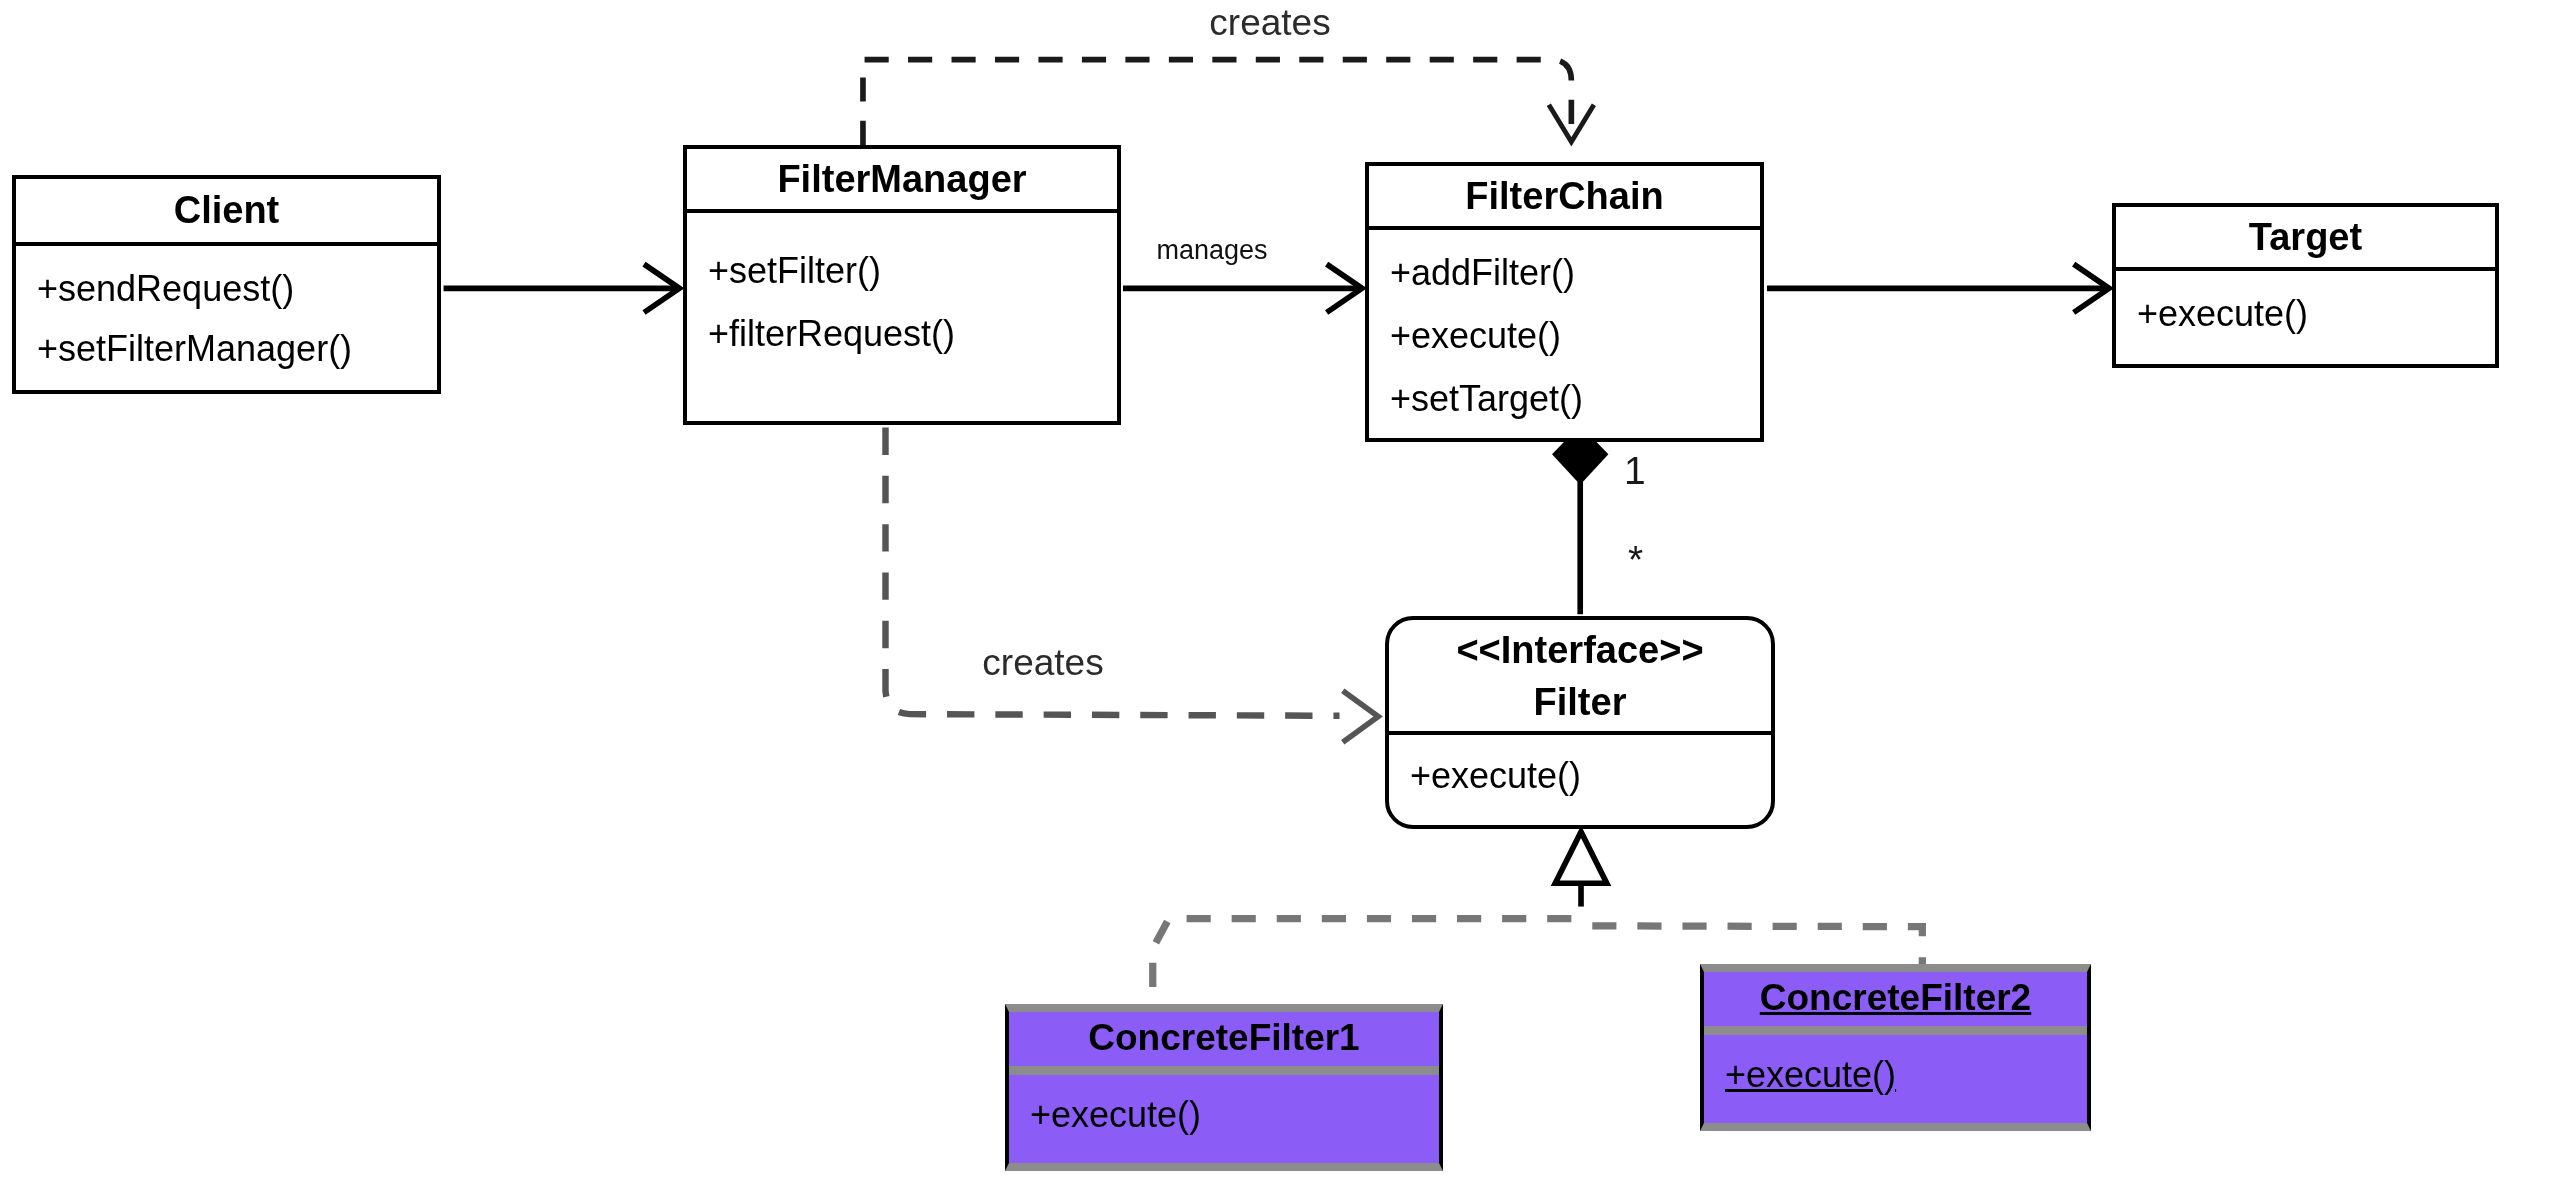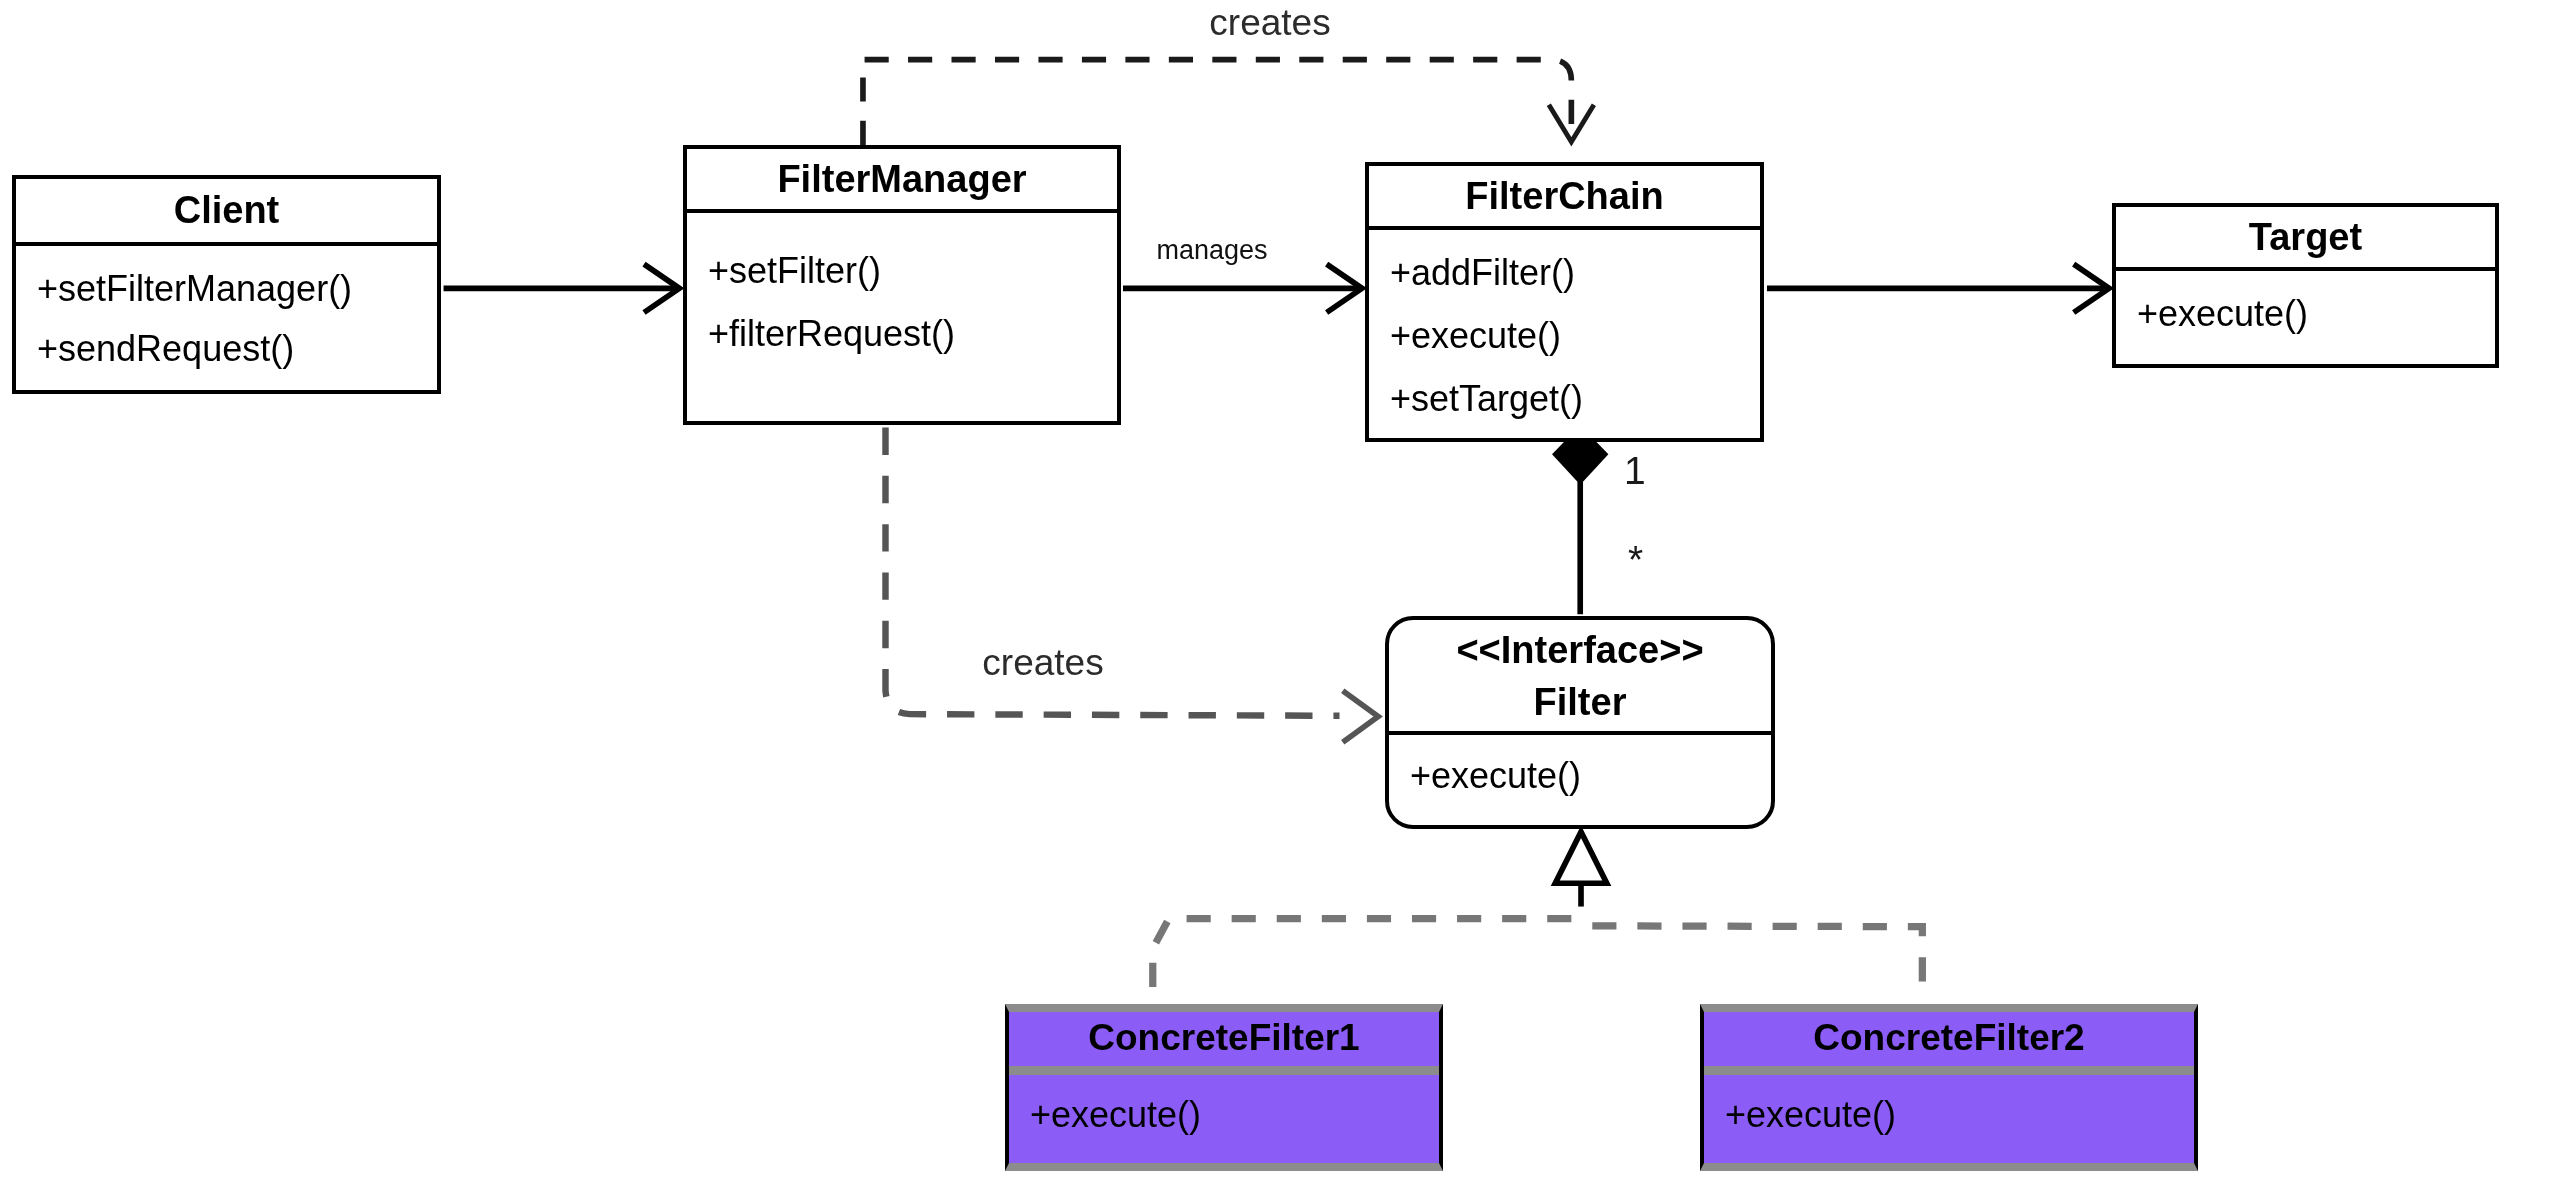--- a/index.html
+++ b/index.html
@@ -72,21 +72,21 @@
   .cf-box {
     position: absolute;
     background: #8b5cf6;
     border-left: 4.8px solid #000000;
     border-right: 4.8px solid #000000;
     border-top: 8.9px solid #8c8c8c;
     border-bottom: 8.9px solid #8c8c8c;
     box-sizing: border-box;
   }
   #box-concretefilter1 { left: 1005px; top: 1004px; width: 438px; height: 167px; }
-  #box-concretefilter2 { left: 1700px; top: 1004px; width: 498px; height: 167px; }
+  #box-concretefilter2 { left: 1700px; top: 964px; width: 391px; height: 167px; text-decoration: underline; }
   .cf-title {
     font-weight: bold;
     font-size: 37px;
     text-align: center;
     color: #000000;
     height: 52px;
     line-height: 52px;
   }
   .cf-divider {
     height: 8.9px;
@@ -161,22 +161,22 @@
       <polygon points="1964,1033 1932,1097 1996,1097" fill="#ffffff" stroke="#000000" stroke-width="7"></polygon>
       <line x1="1964" y1="1100" x2="1964" y2="1126" stroke="#000000" stroke-width="7"></line>
       <path d="M 1952 1141 L 1452 1141 L 1432 1178 L 1432 1243" fill="none" stroke="#777777" stroke-width="9" stroke-dasharray="30 26"></path>
       <path d="M 1978 1150 L 2388 1151 L 2388 1243" fill="none" stroke="#777777" stroke-width="9" stroke-dasharray="30 26"></path>
     </g>
   </svg>
 
   <div class="uml-box" id="box-client">
     <div class="uml-title">Client</div>
     <div class="uml-methods">
+      <div class="uml-method">+sendRequest()</div>
       <div class="uml-method">+setFilterManager()</div>
-      <div class="uml-method">+sendRequest()</div>
     </div>
   </div>
 
   <div class="uml-box" id="box-filtermanager">
     <div class="uml-title">FilterManager</div>
     <div class="uml-methods">
       <div class="uml-method">+setFilter()</div>
       <div class="uml-method">+filterRequest()</div>
     </div>
   </div>

